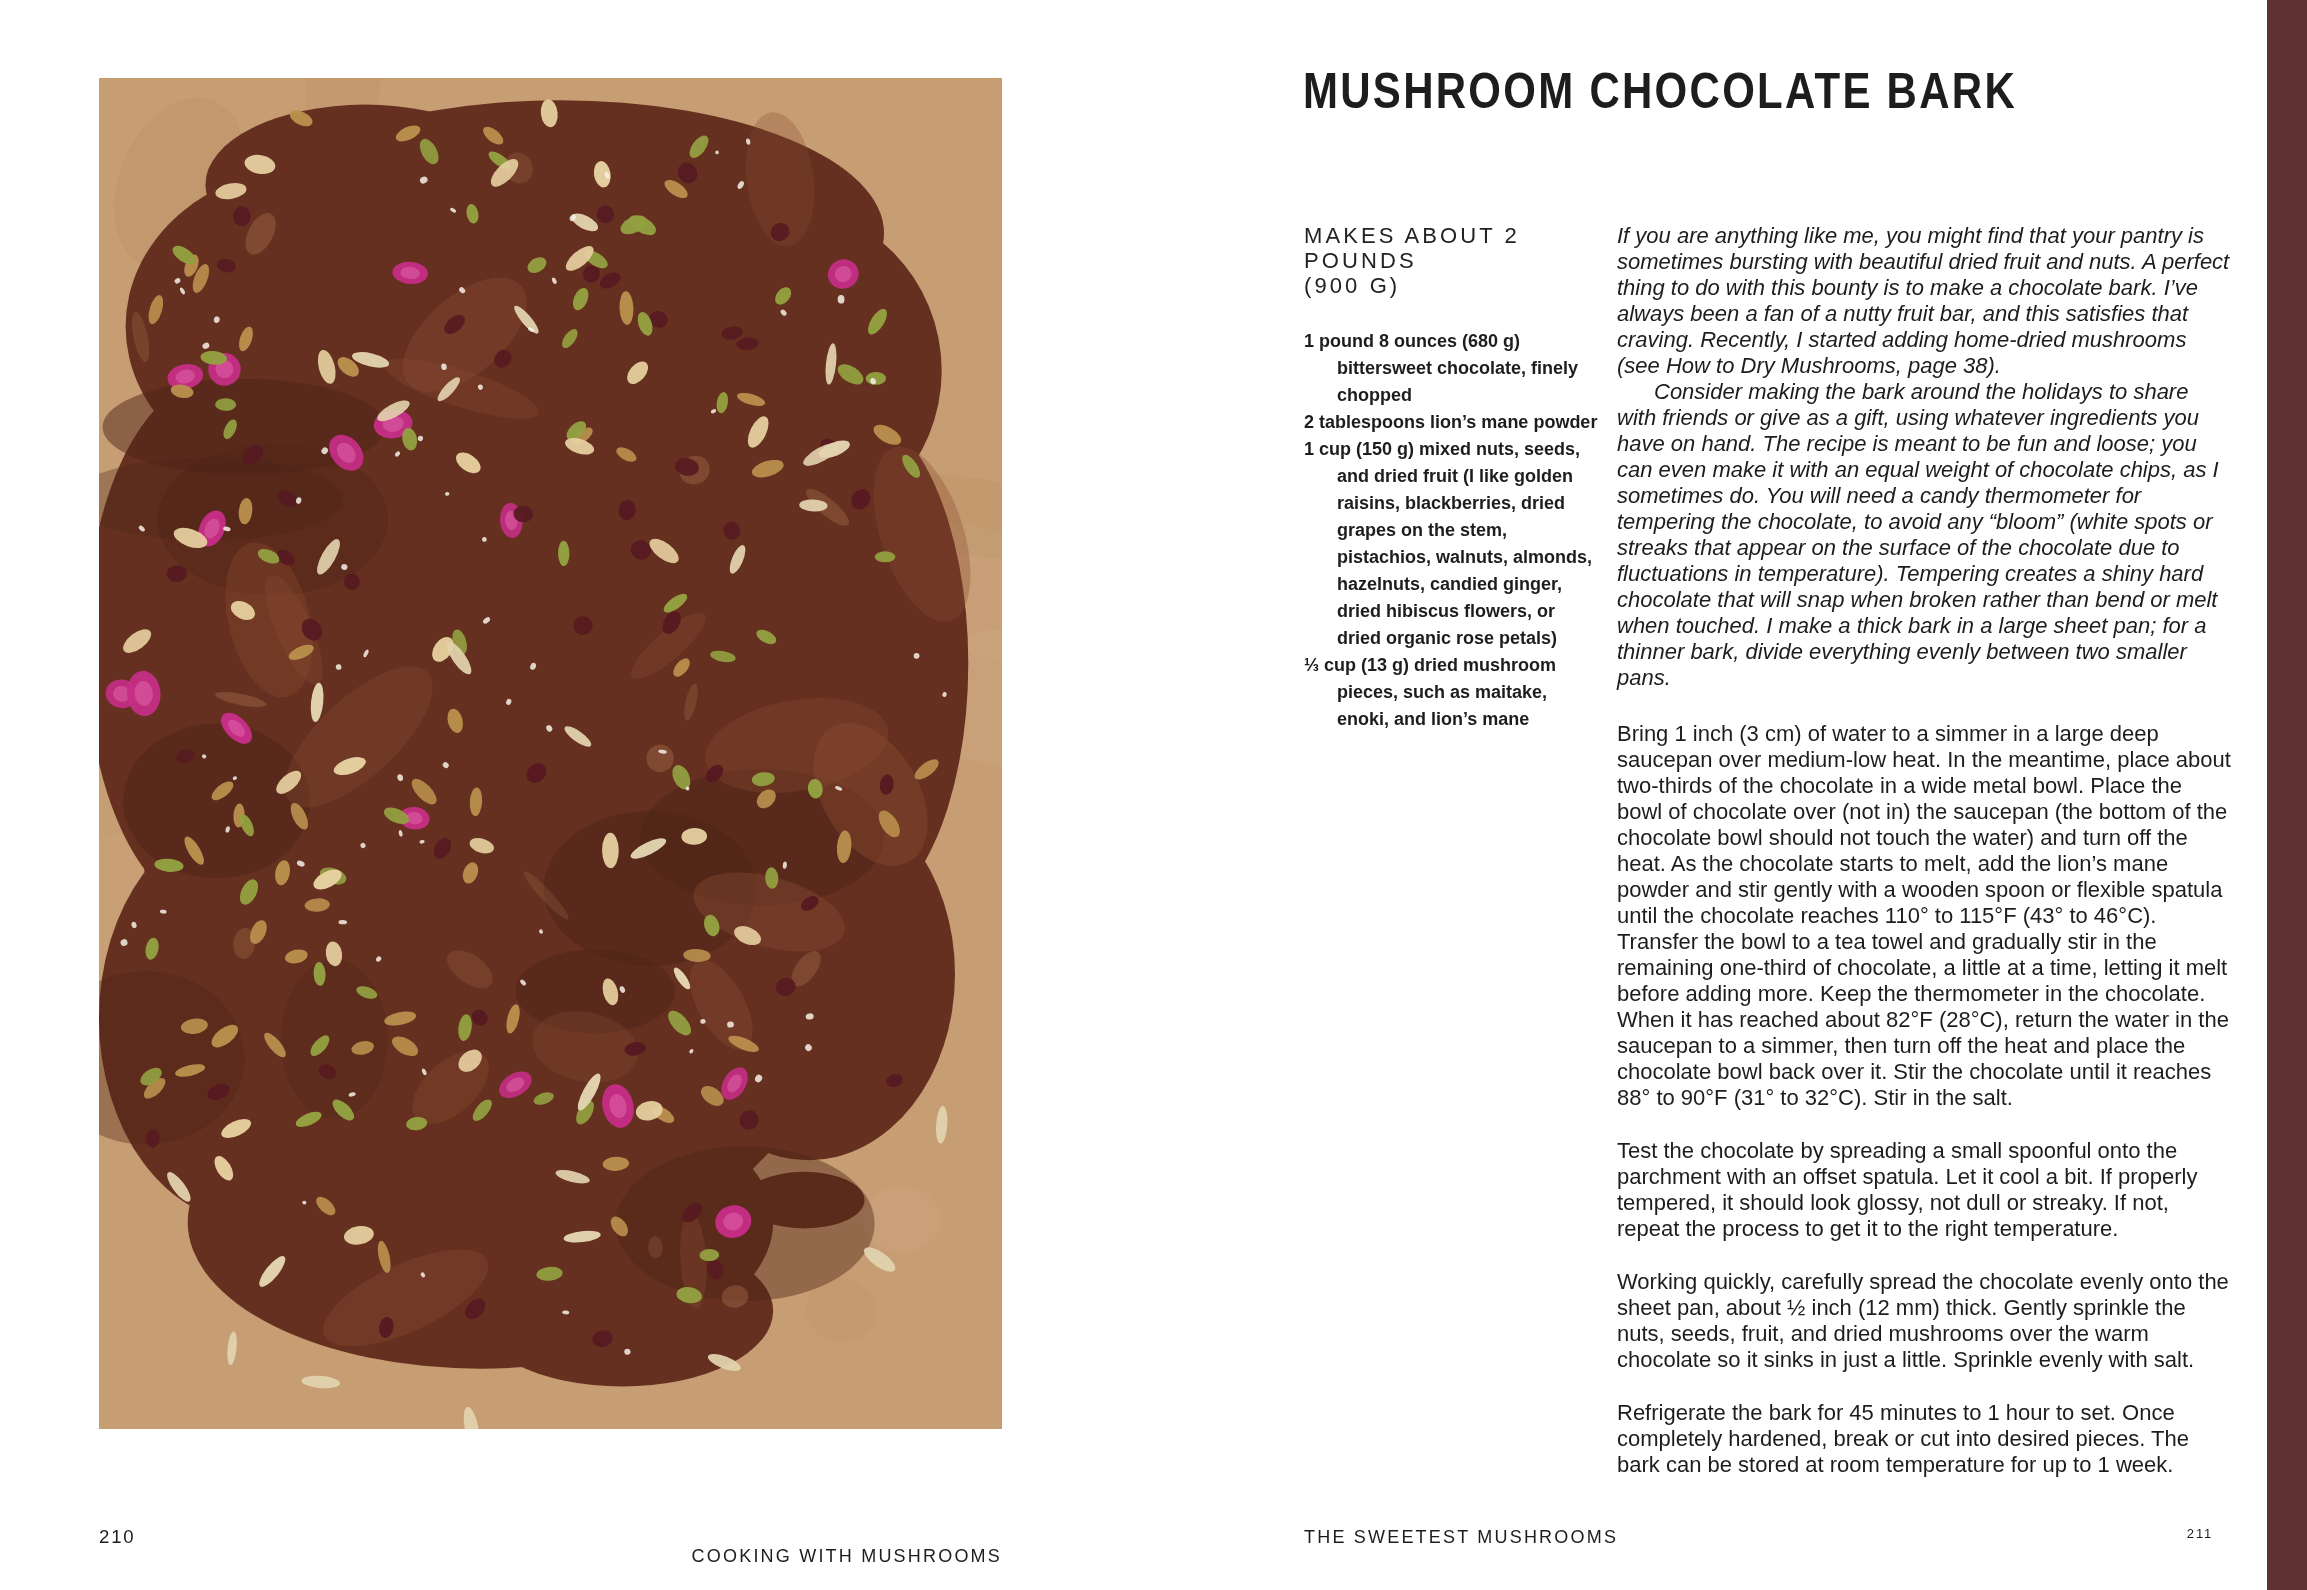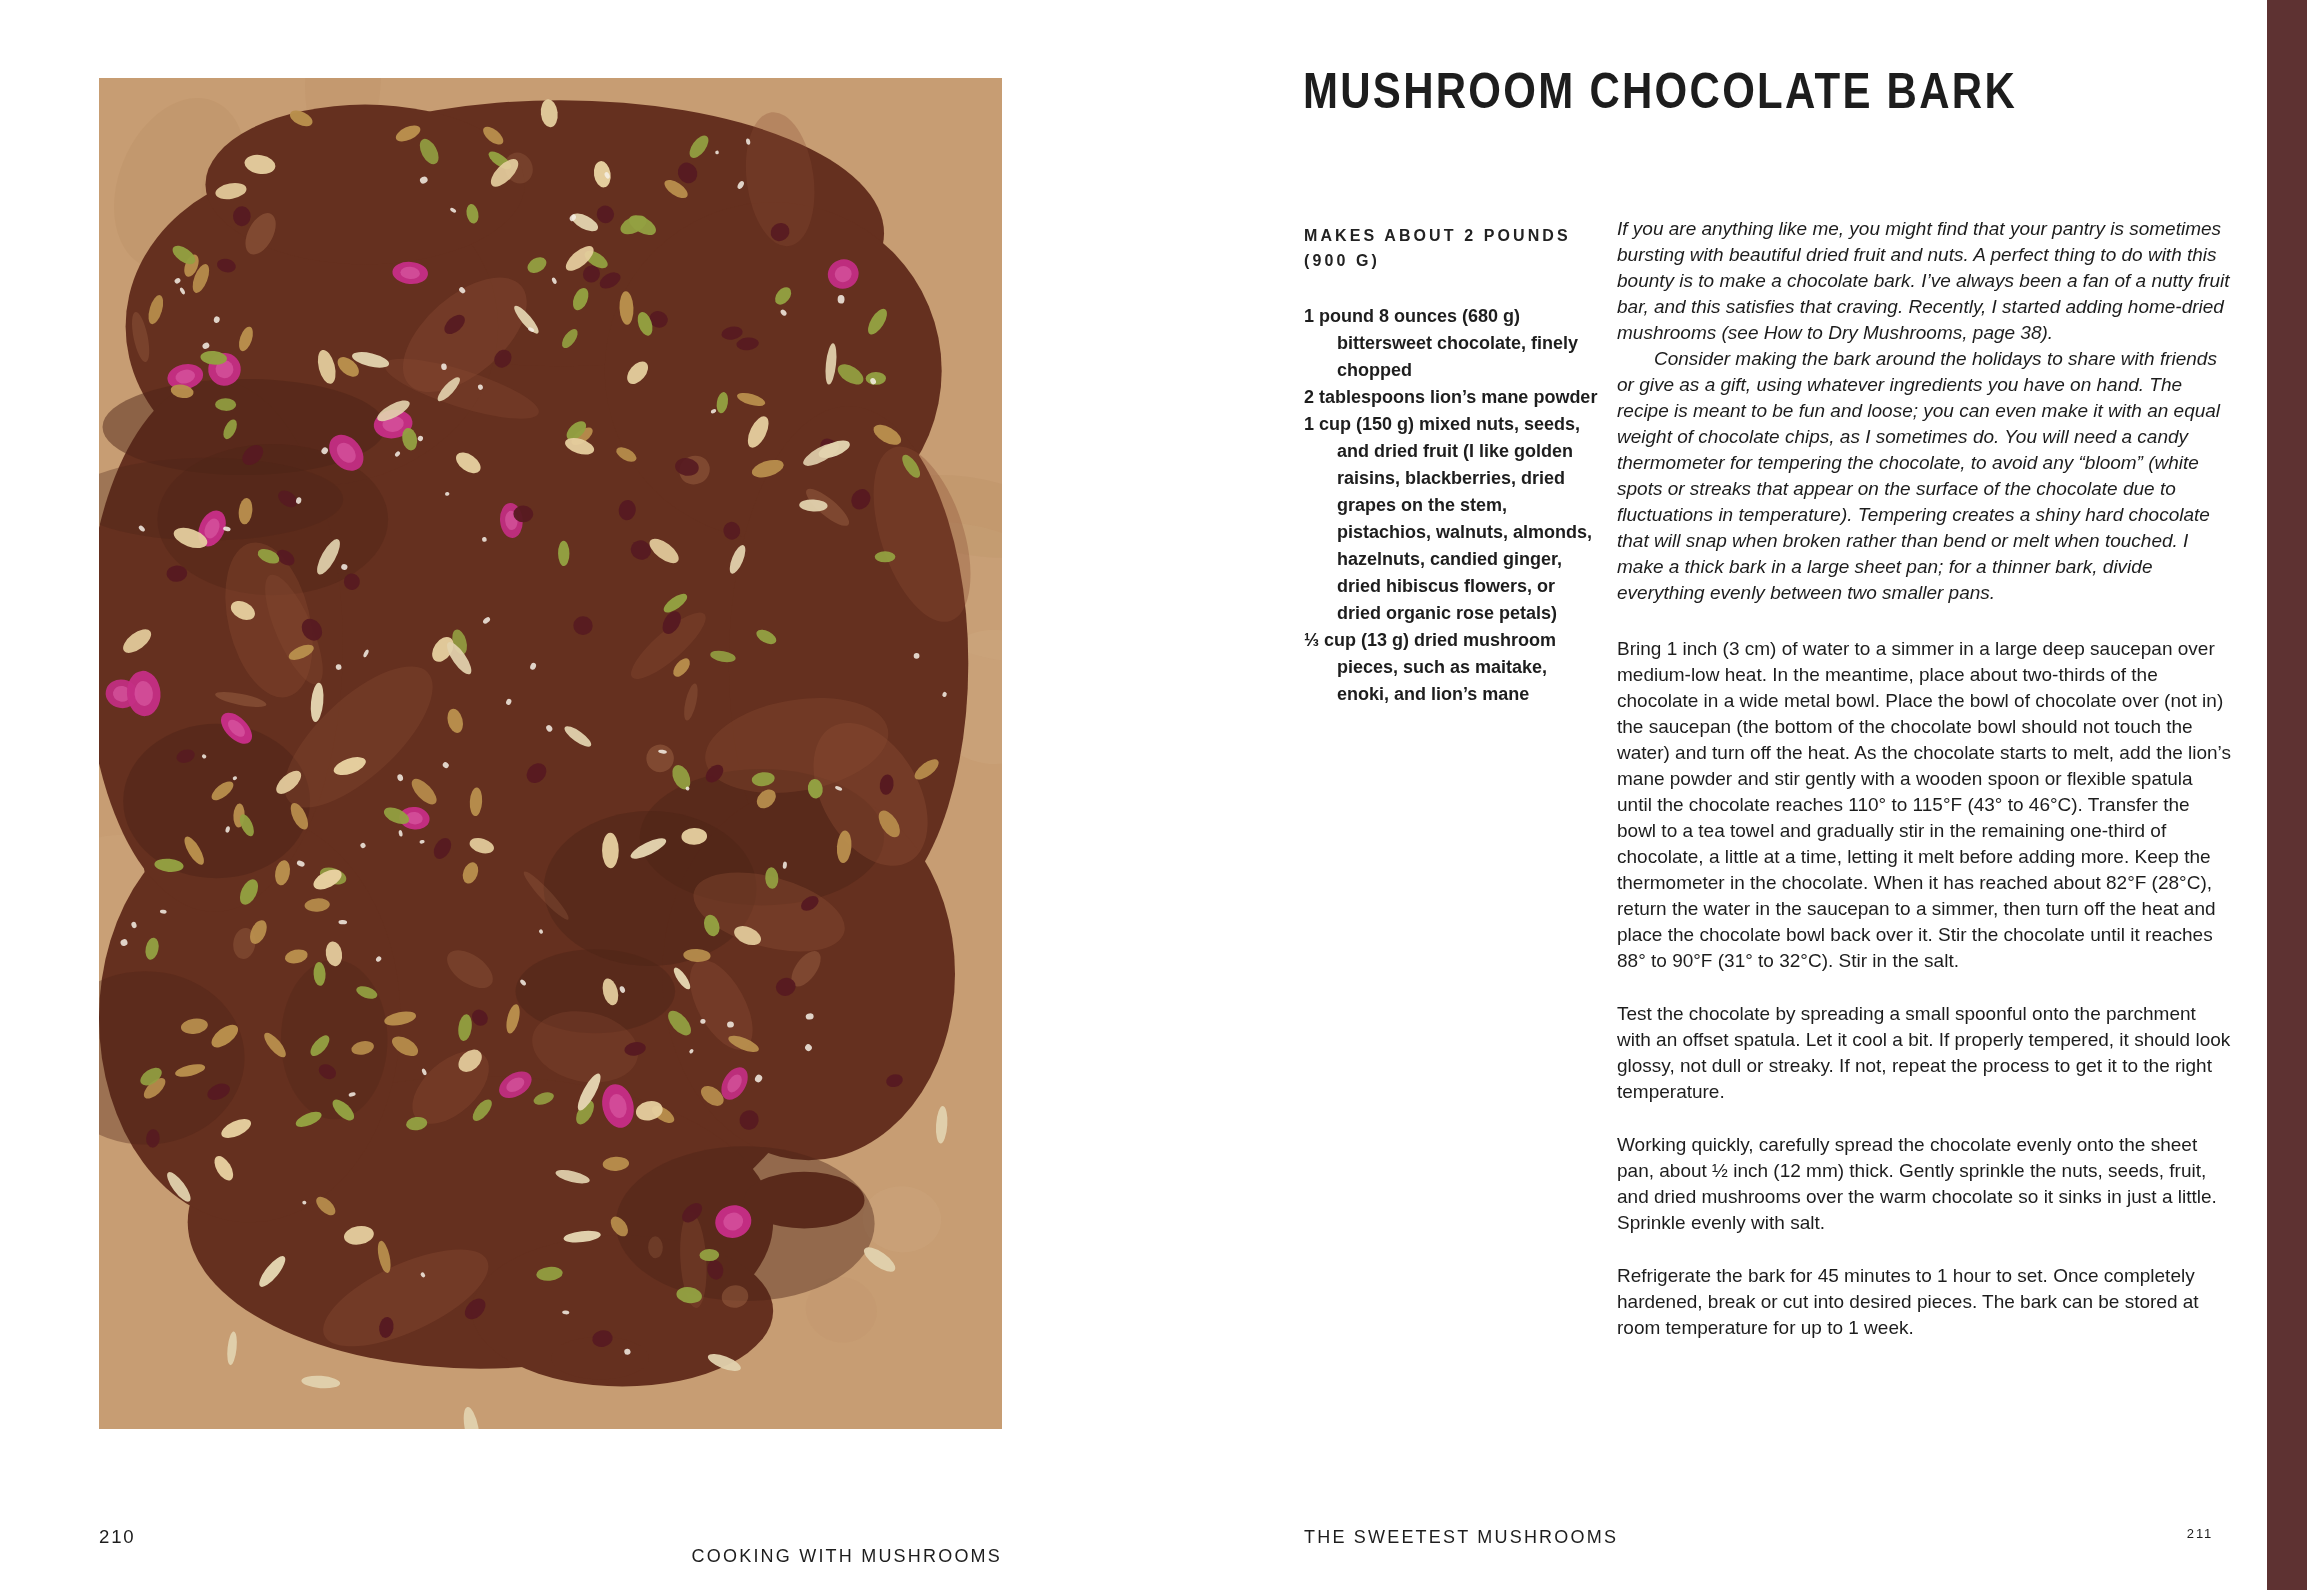--- a/index.html
+++ b/index.html
@@ -23,31 +23,31 @@
   .title{
     position:absolute;left:1303px;top:62px;margin:0;
     font-size:50px;font-weight:700;letter-spacing:2.7px;white-space:nowrap;
     transform:scaleX(.84);transform-origin:left top;
   }
   
   .ingredients{
     position:absolute;left:1304px;top:223px;width:300px;
   }
   .yield{
-    font-size:16px;font-weight:700;letter-spacing:3.1px;line-height:25px;
+    font-size:22px;font-weight:400;letter-spacing:3.1px;line-height:25px;
     margin:0 0 30px 0;color:#222;
   }
   .ing{
     font-weight:bold;font-size:18px;line-height:27px;margin:0;
     padding-left:33px;text-indent:-33px;
   }
   
   .method{
-    position:absolute;left:1617px;top:216px;width:614px;
-    font-size:19px;line-height:26px;
+    position:absolute;left:1617px;top:223px;width:614px;
+    font-size:22px;line-height:26px;
   }
   .method p{margin:0 0 27px 0;}
   .method p.intro-1{font-style:italic;margin:0;}
   .method p.intro-2{font-style:italic;text-indent:37px;margin:0 0 30px 0;}
   
   .pgnum-left{
     position:absolute;left:99px;top:1526px;
     font-size:18.6px;letter-spacing:1.8px;
   }
   .run-left{

